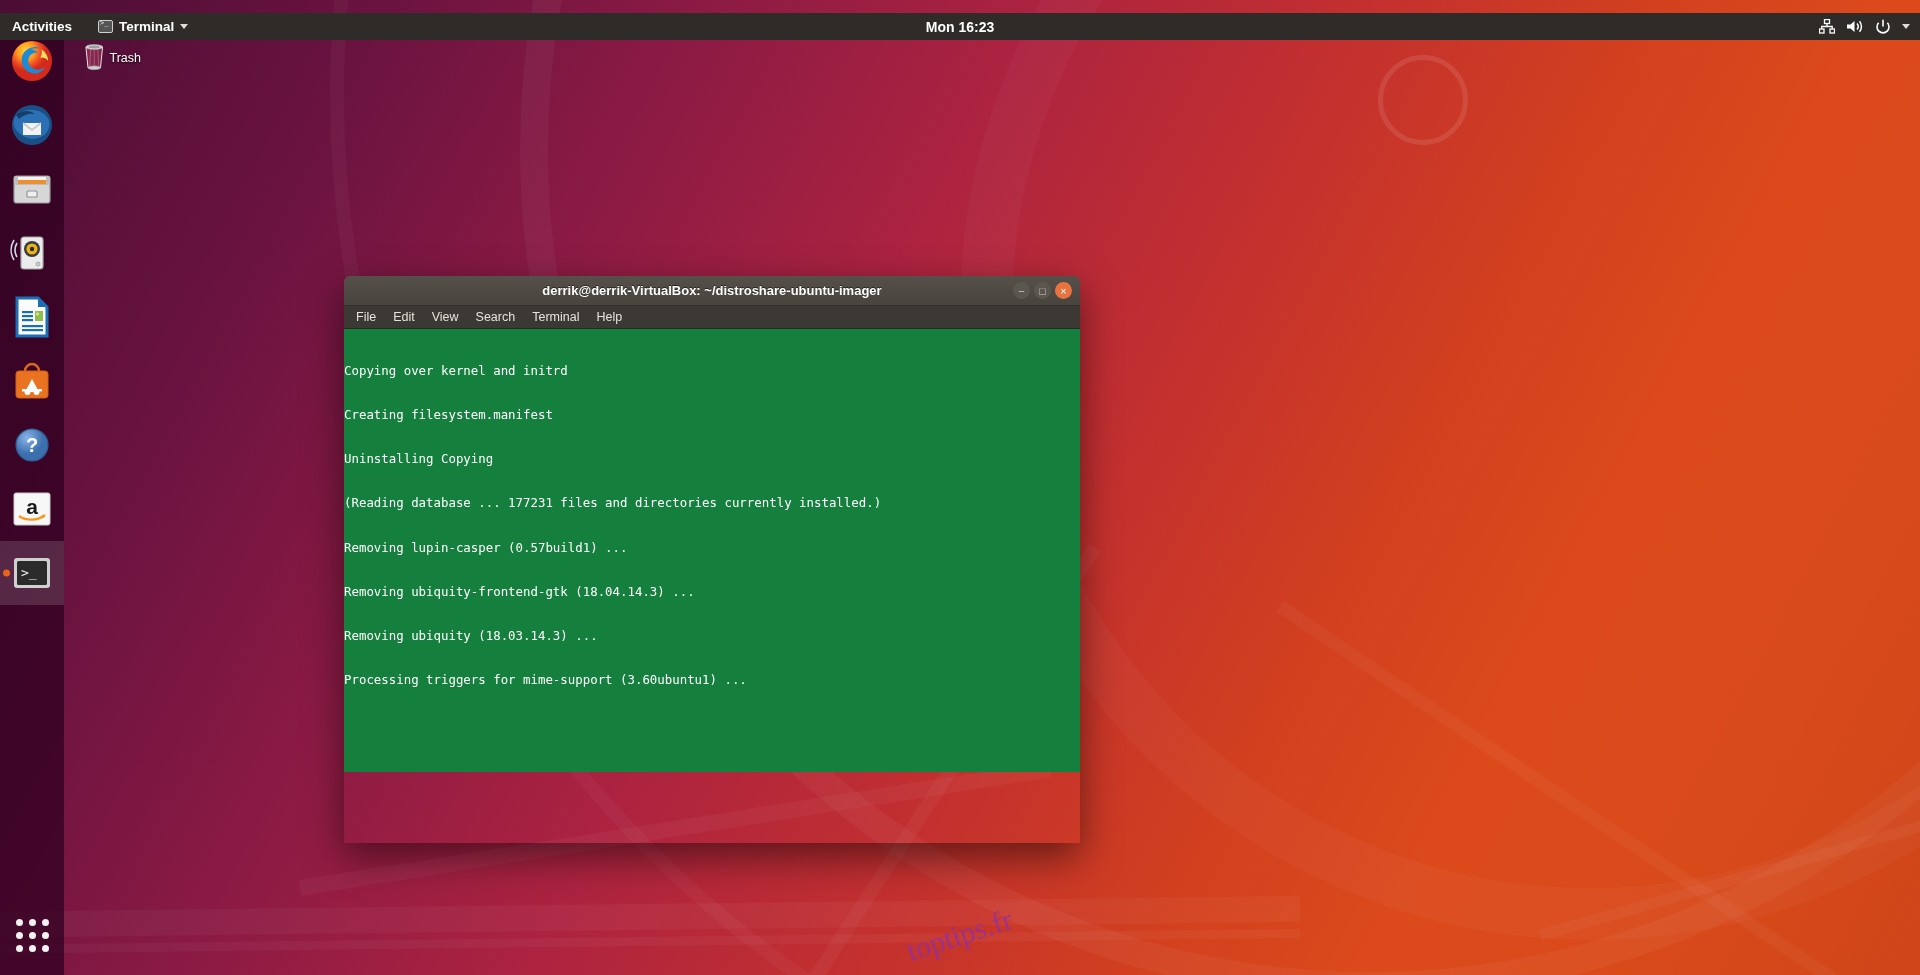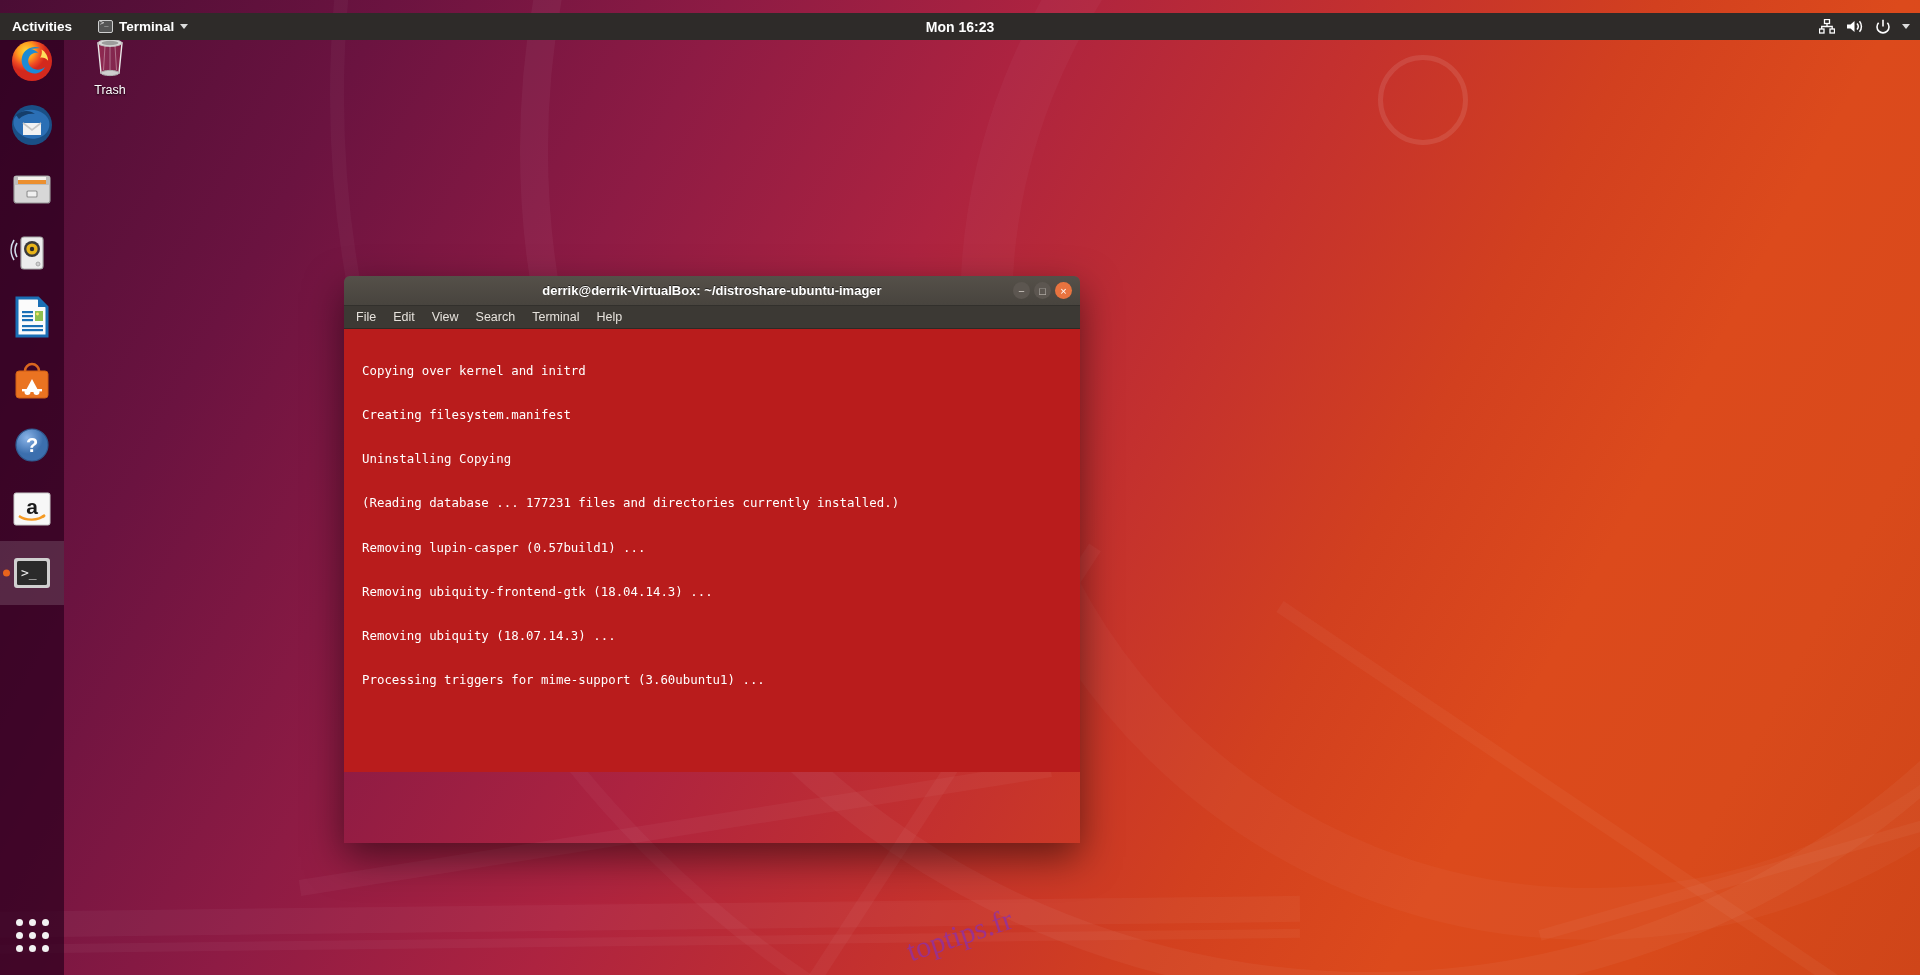--- a/index.html
+++ b/index.html
@@ -103,21 +103,21 @@
   #apps-grid {
     position:absolute; left:0; bottom:8px; width:64px; height:64px;
     display:flex; align-items:center; justify-content:center; cursor:pointer;
   }
   .dots { display:grid; grid-template-columns:repeat(3,7px); gap:6px; }
   .dots i { width:7px; height:7px; border-radius:50%; background:#f2f2f2; display:block; }
 
   
   #trash {
     position:absolute; left:79px; top:33px; width:62px;
-    display:flex; flex-direction:column; align-items:center;
+    display:flex; flex-direction:row; align-items:center;
     cursor:pointer; z-index:10;
   }
   #trash .tlabel {
     margin-top:4px; font-size:12.5px; color:#fff;
     text-shadow:0 1px 2px rgba(0,0,0,.85);
   }
 
   
   #term-window {
     position:absolute; left:344px; top:276px; width:736px; height:567px;
@@ -142,21 +142,21 @@
   .wbtn.min, .wbtn.max { background:#5c5650; color:#cfc9c3; }
   .wbtn.close { background:#e8733f; color:#fff; }
   #menubar {
     height:23px; background:#3c3934; display:flex; align-items:center;
     padding-left:10px; gap:13px; border-bottom:1px solid #2c2a26;
   }
   #menubar span {
     color:#e6e2dc; font-size:12.5px; cursor:pointer; padding:1px 2px;
   }
   #termbody {
-    height:443px; background:#b91c1c; padding:5px 6px 0 18px;
+    height:443px; background:#15803d; padding:5px 6px 0 0;
     font-family:"DejaVu Sans Mono", monospace;
     font-size:12.4px; line-height:14.75px; color:#ffffff;
     white-space:pre; overflow:hidden; position:relative;
   }
   #termbody .line { white-space:pre; }
 </style>
 </head>
 <body>
 
 <div id="desktop">
@@ -361,21 +361,21 @@
     <span>Help</span>
   </div>
 
   <div id="termbody">
     <div class="line">Copying over kernel and initrd</div>
     <div class="line">Creating filesystem.manifest</div>
     <div class="line">Uninstalling Copying</div>
     <div class="line">(Reading database ... 177231 files and directories currently installed.)</div>
     <div class="line">Removing lupin-casper (0.57build1) ...</div>
     <div class="line">Removing ubiquity-frontend-gtk (18.04.14.3) ...</div>
-    <div class="line">Removing ubiquity (18.07.14.3) ...</div>
+    <div class="line">Removing ubiquity (18.03.14.3) ...</div>
     <div class="line">Processing triggers for mime-support (3.60ubuntu1) ...</div>
     
     
     
     
     
     
     
     
     

